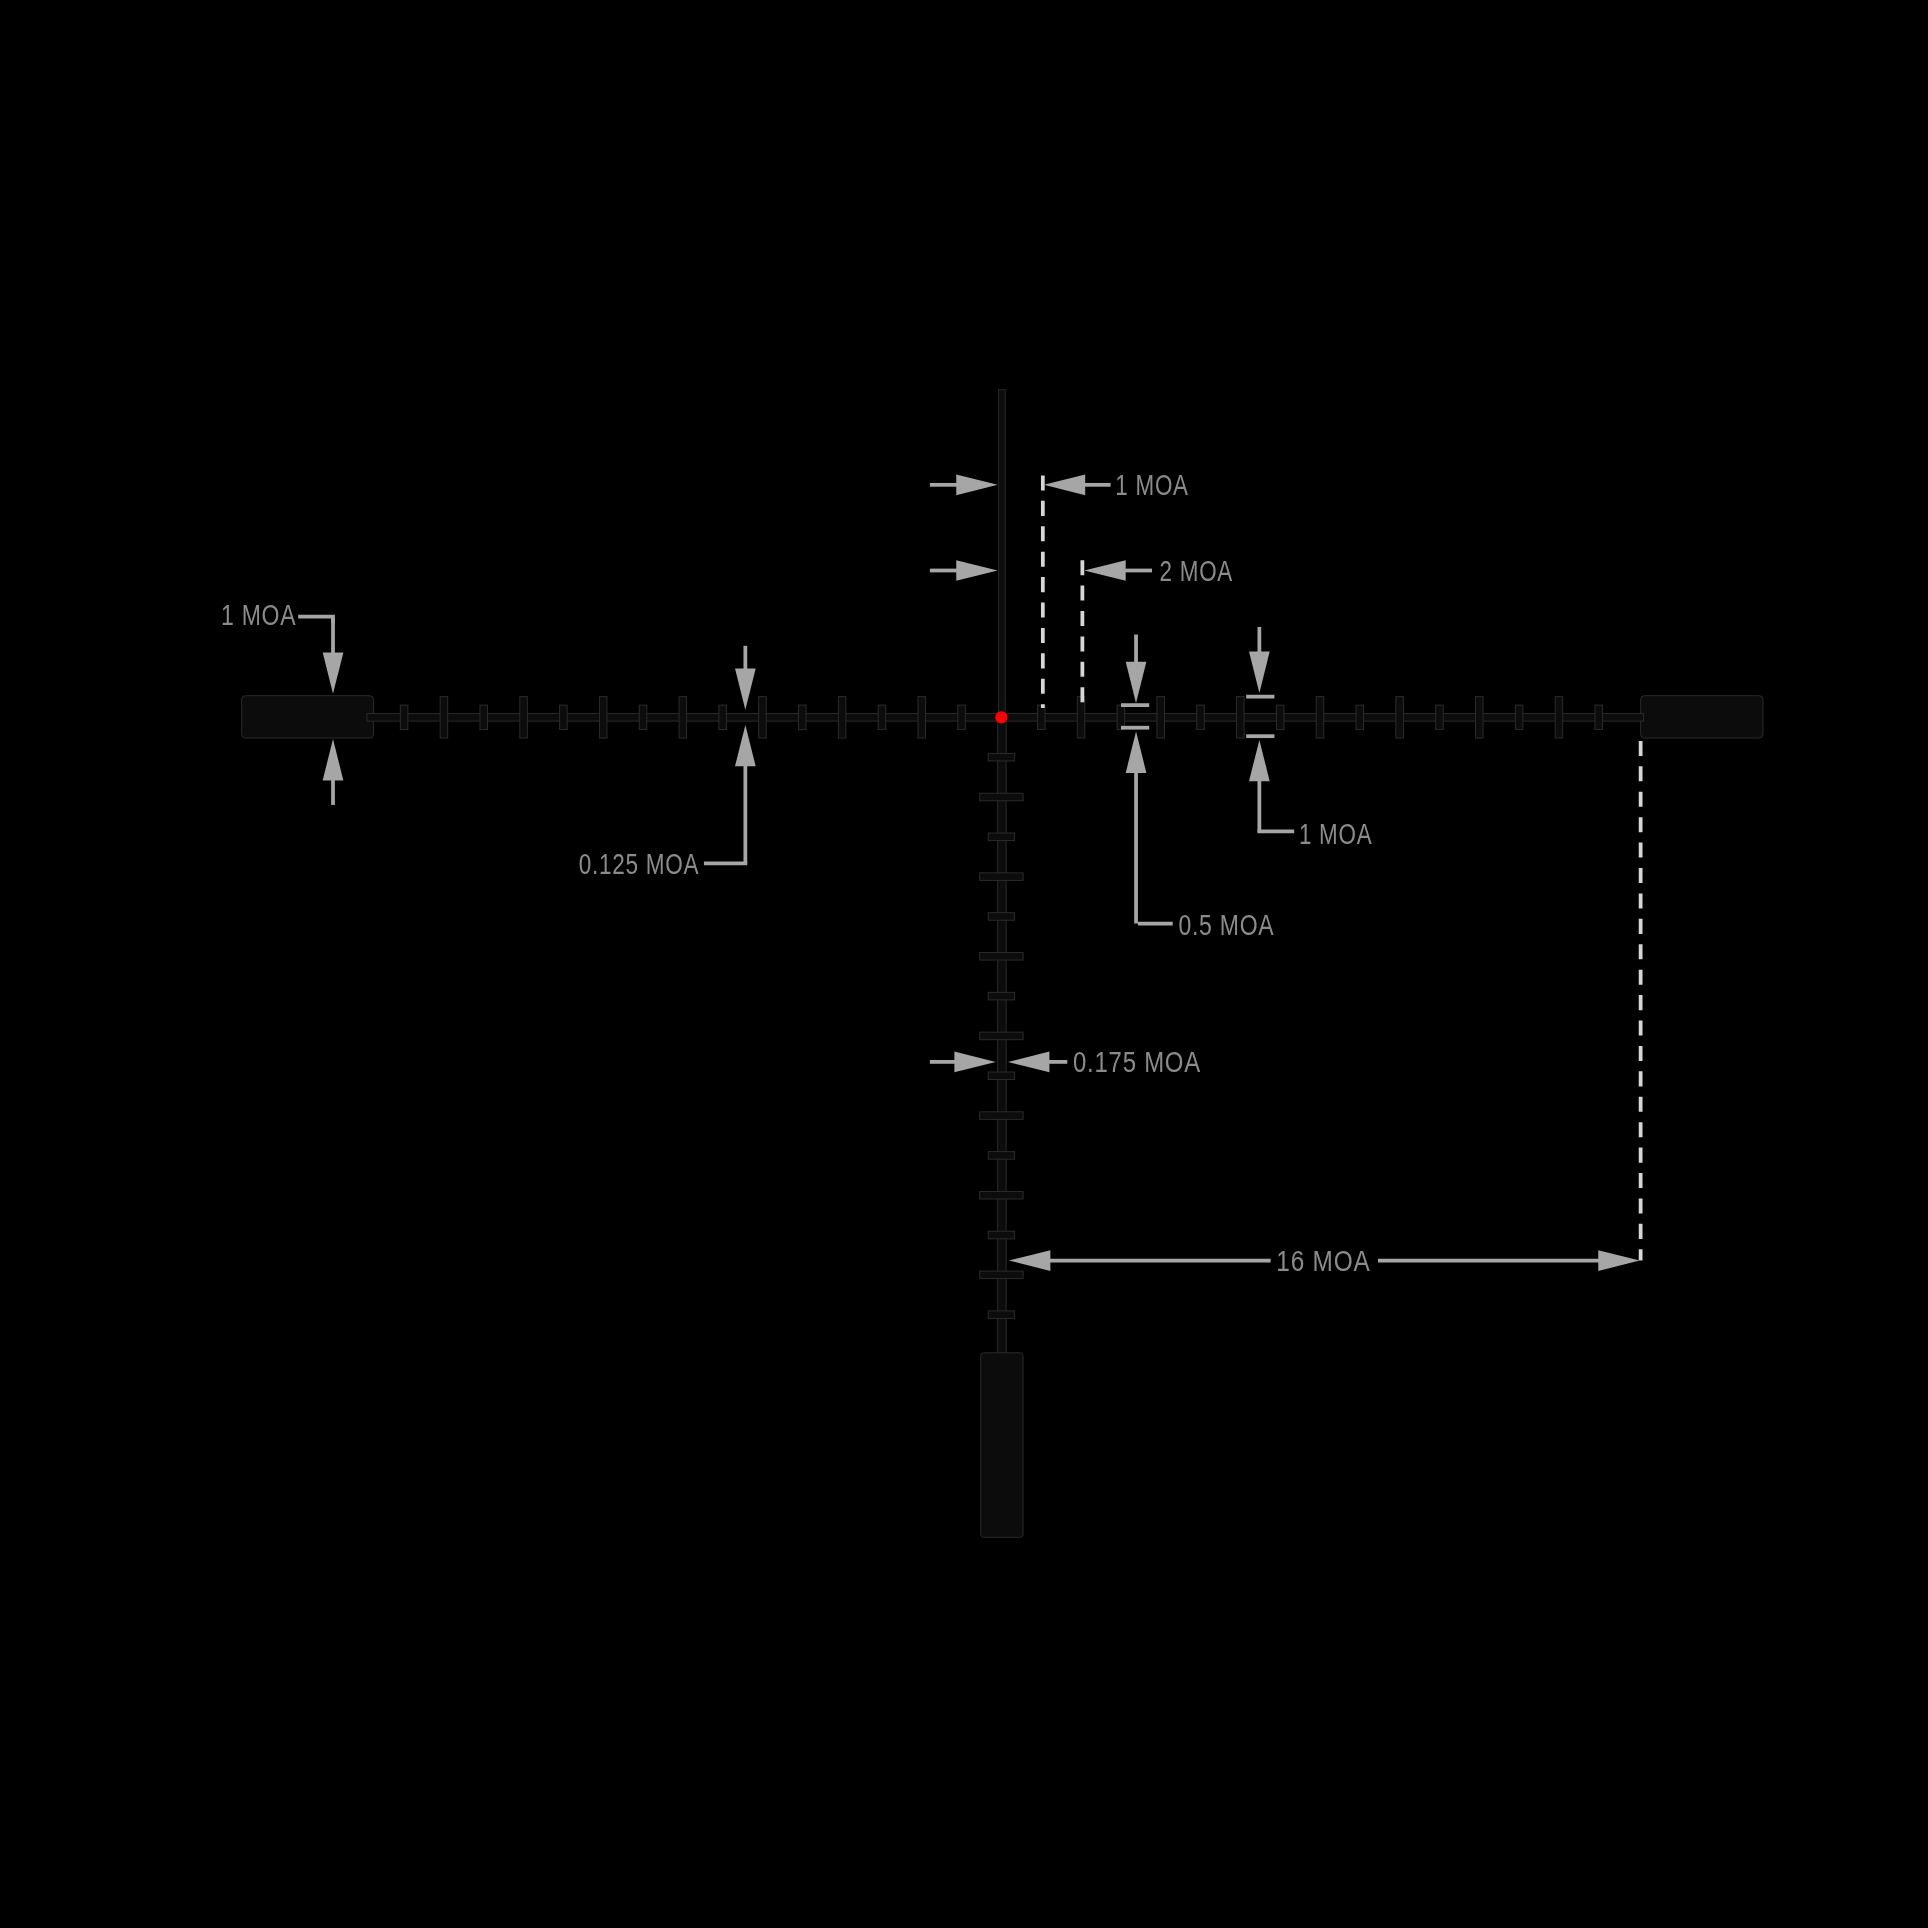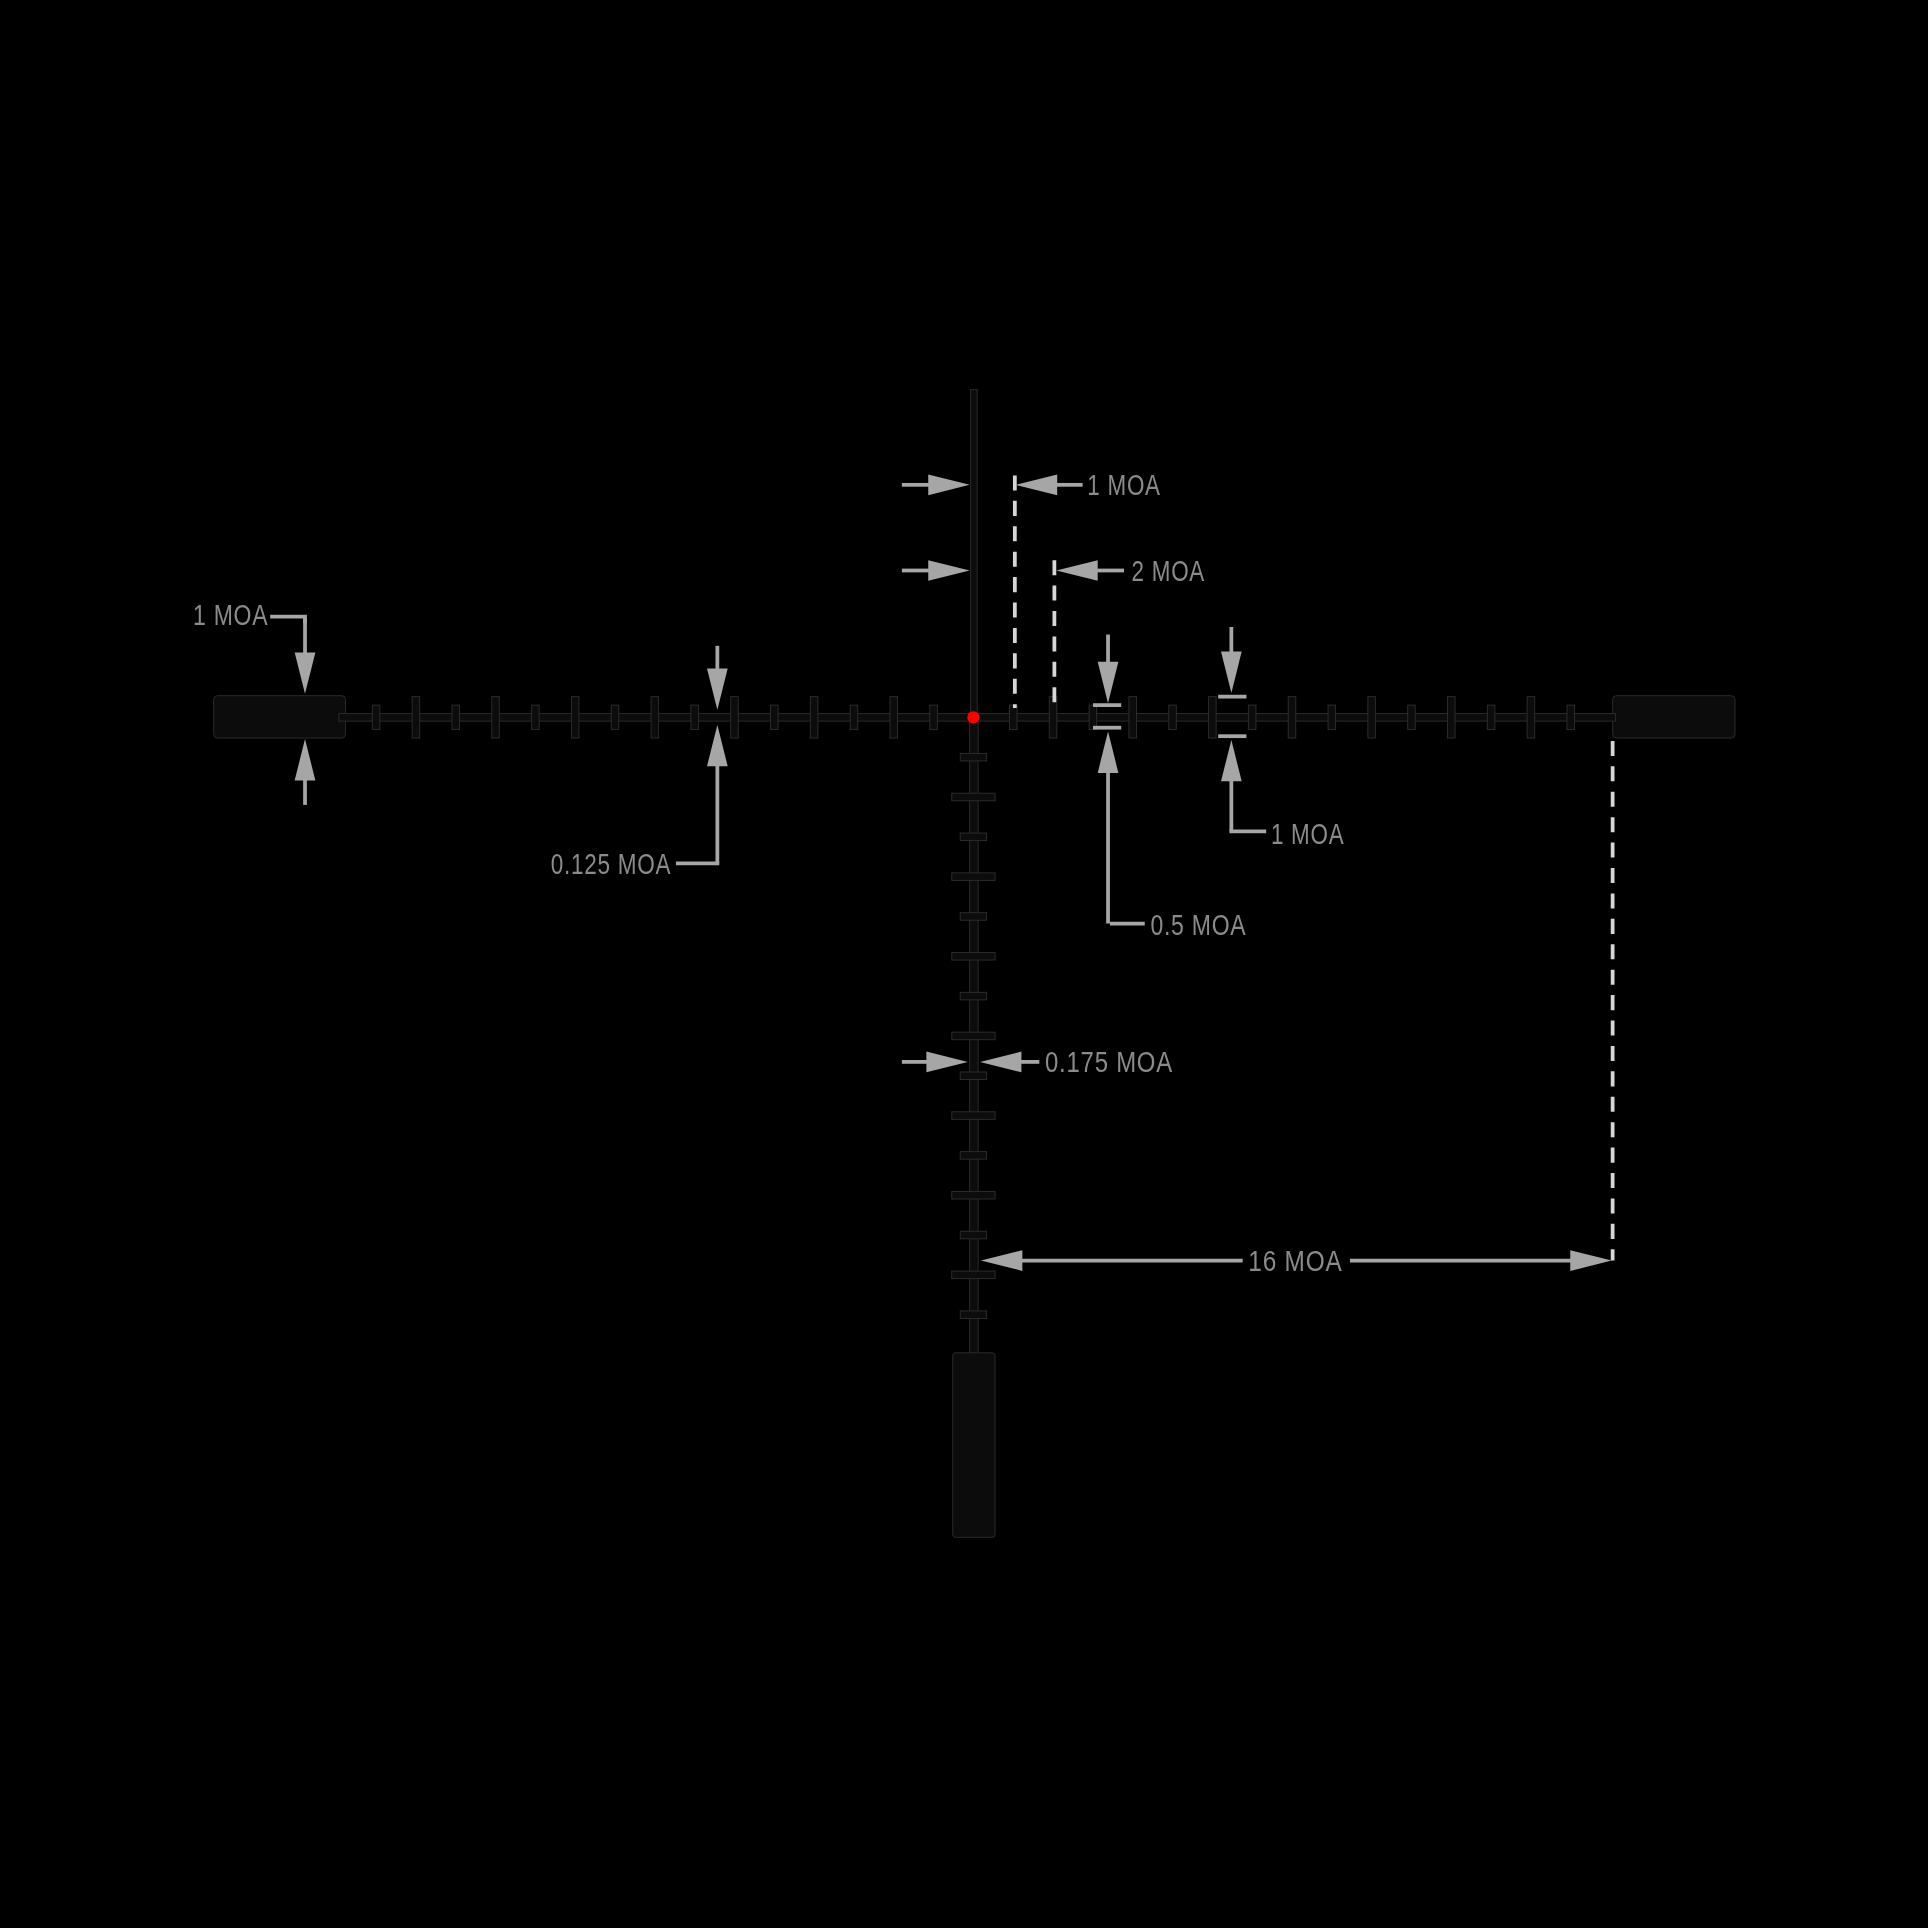--- a/index.html
+++ b/index.html
@@ -8,20 +8,21 @@
     background: #000;
     width: 1928px;
     height: 1928px;
     overflow: hidden;
   }
   #stage {
     position: relative;
     width: 1702px;
     height: 1928px;
     background: #000;
+    margin-left: 28px;
   }
   svg { display: block; }
   .ret  { fill: #0c0c0c; stroke: #2d2d2d; stroke-width: 1; }
   .ann-stroke { stroke: #a6a6a6; stroke-width: 4; fill: none; }
   .ann-fill   { fill: #a6a6a6; stroke: none; }
   .dashline   { stroke: #d6d6d6; stroke-width: 4; fill: none; stroke-dasharray: 16 11; }
   .lbl {
     fill: #8b8b8b;
     font-family: "Liberation Sans", sans-serif;
     font-size: 31px;

